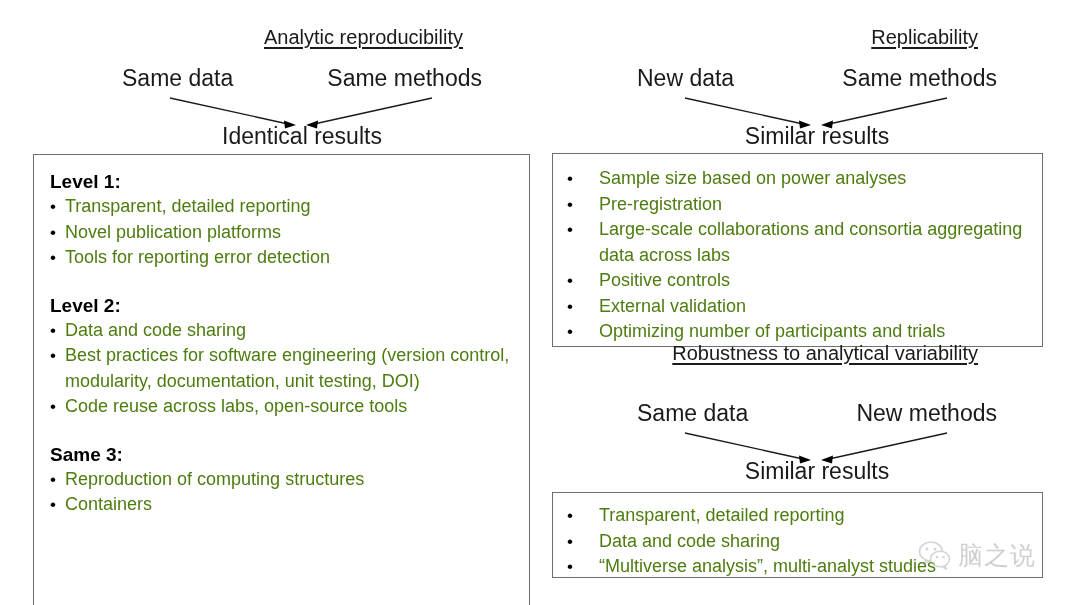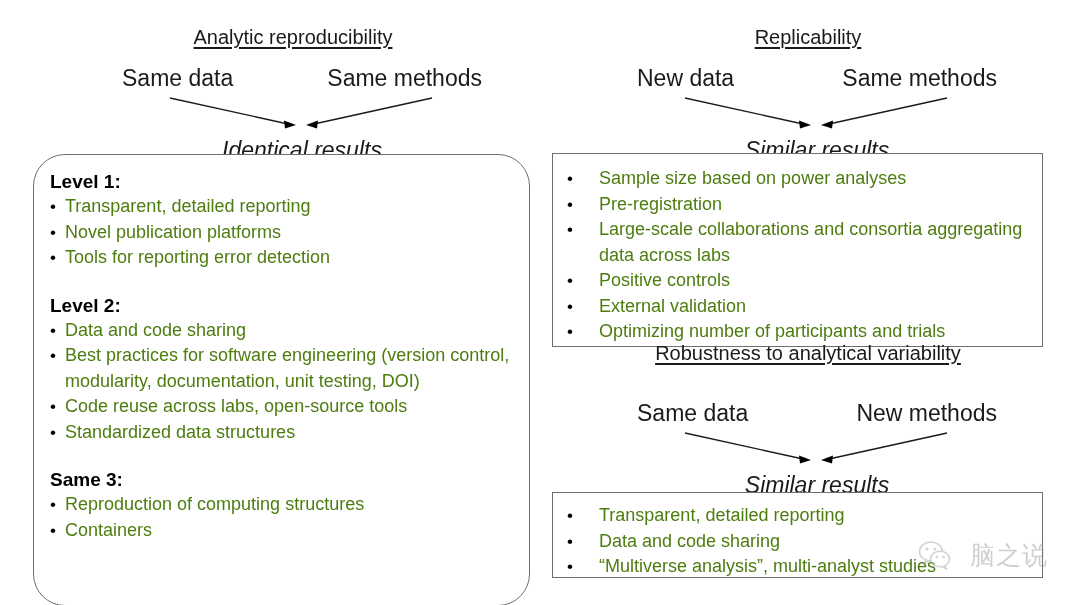--- a/index.html
+++ b/index.html
@@ -20,21 +20,21 @@
     left: 0; top: 0;
     width: 1077px;
     height: 605px;
   }
 
   
   .sec-title {
     position: absolute;
     font-size: 20px;
     line-height: 26px;
-    text-align: center;
+    text-align: right;
     text-decoration: underline;
     text-underline-offset: 3px;
     white-space: nowrap;
     color: #1a1a1a;
   }
 
   
   .flow {
     position: absolute;
   }
@@ -43,22 +43,21 @@
     font-size: 23px;
     line-height: 24px;
     white-space: nowrap;
     color: #1a1a1a;
   }
   .flow .lbl.left  { left: 0; top: 0; }
   .flow .lbl.right { right: 0; top: 0; }
   .flow .lbl.bottom {
     left: 50%;
     transform: translateX(-50%);
-    top: 72px;
-    font-style: italic;
+    top: 58px;
   }
   .flow svg {
     position: absolute;
     left: 0;
     top: 26px;
     overflow: visible;
   }
 
   
   .panel {
@@ -101,21 +100,21 @@
   .ind-b li { padding-left: 32px; }
   .ind-b li::before { left: 3px; }
 
   .gap { height: 22px; }
 
   
   .watermark {
     position: absolute;
     display: flex;
     align-items: center;
-    gap: 18px;
+    gap: 6px;
     opacity: 0.42;
     pointer-events: none;
   }
   .watermark .wm-text {
     font-size: 25px;
     line-height: 28px;
     color: #8e8e8e;
     white-space: nowrap;
     letter-spacing: 1px;
   }
@@ -132,37 +131,36 @@
     <div class="lbl right">Same methods</div>
     <svg width="360" height="40" viewBox="0 0 360 40">
       <path d="M 48 6 L 166 32" stroke="#1a1a1a" stroke-width="1.3" fill="none"></path>
       <polygon points="174,33 162,28.5 163,36.5" fill="#000000"></polygon>
       <path d="M 310 6 L 192 32" stroke="#1a1a1a" stroke-width="1.3" fill="none"></path>
       <polygon points="184,33 196,28.5 195,36.5" fill="#000000"></polygon>
     </svg>
     <div class="lbl bottom">Identical results</div>
   </div>
 
-  <div class="panel" style="left:33px; top:154px; width:497px; height:452px; padding:14px 16px 10px 16px;border-radius:32px;">
+  <div class="panel" style="left:33px; top:154px; width:497px; height:452px; padding:14px 16px 10px 16px;">
 
     <div class="grp-head">Level 1:</div>
     <ul class="bullets ind-a">
       <li>Transparent, detailed reporting</li>
       <li>Novel publication platforms</li>
       <li>Tools for reporting error detection</li>
     </ul>
 
     <div class="gap"></div>
 
     <div class="grp-head">Level 2:</div>
     <ul class="bullets ind-a">
       <li>Data and code sharing</li>
       <li>Best practices for software engineering (version control, modularity, documentation, unit testing, DOI)</li>
       <li>Code reuse across labs, open-source tools</li>
-      <li>Standardized data structures</li>
     </ul>
 
     <div class="gap"></div>
 
     <div class="grp-head">Same 3:</div>
     <ul class="bullets ind-a">
       <li>Reproduction of computing structures</li>
       <li>Containers</li>
     </ul>
   </div>

